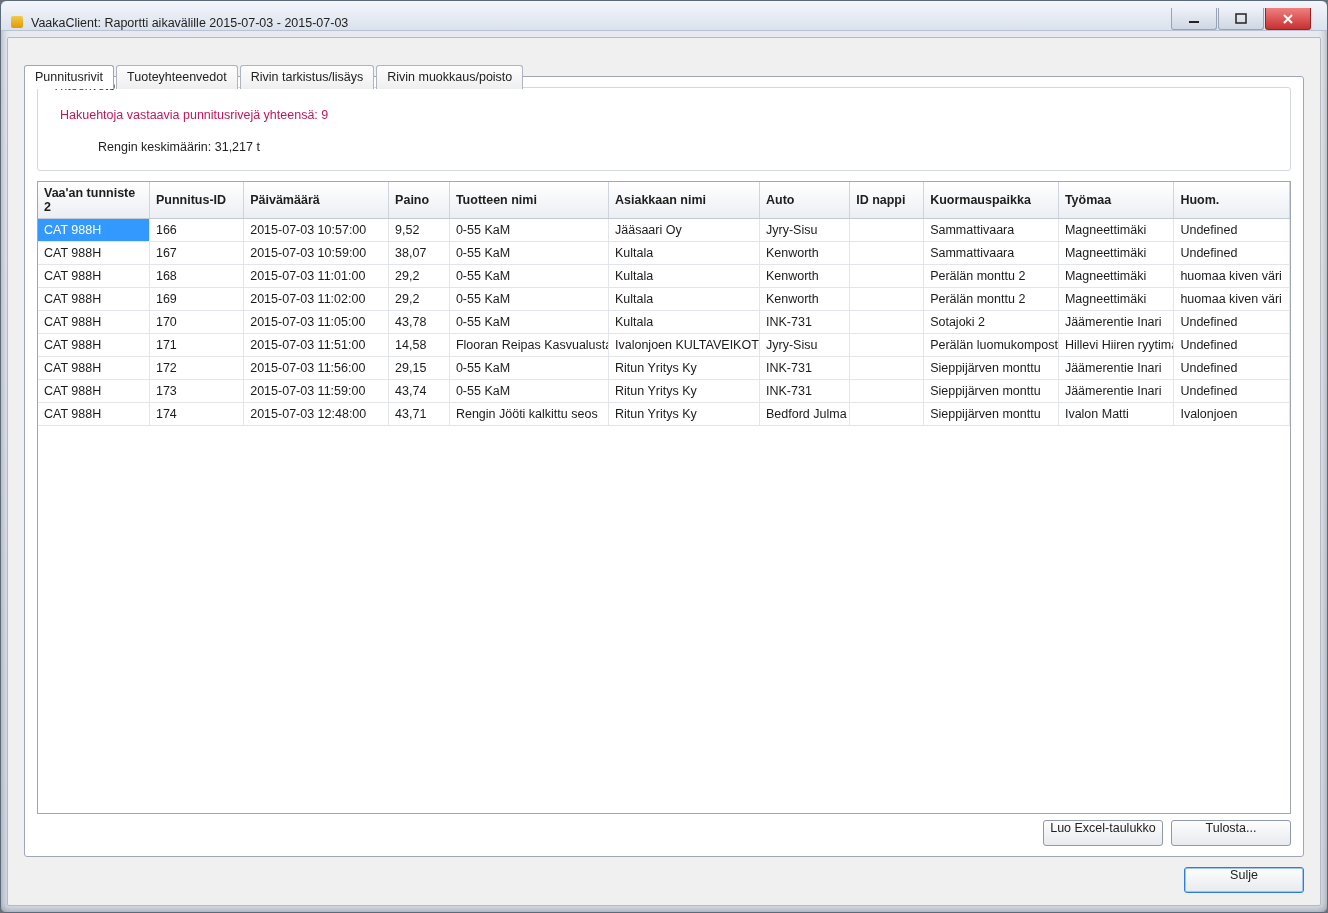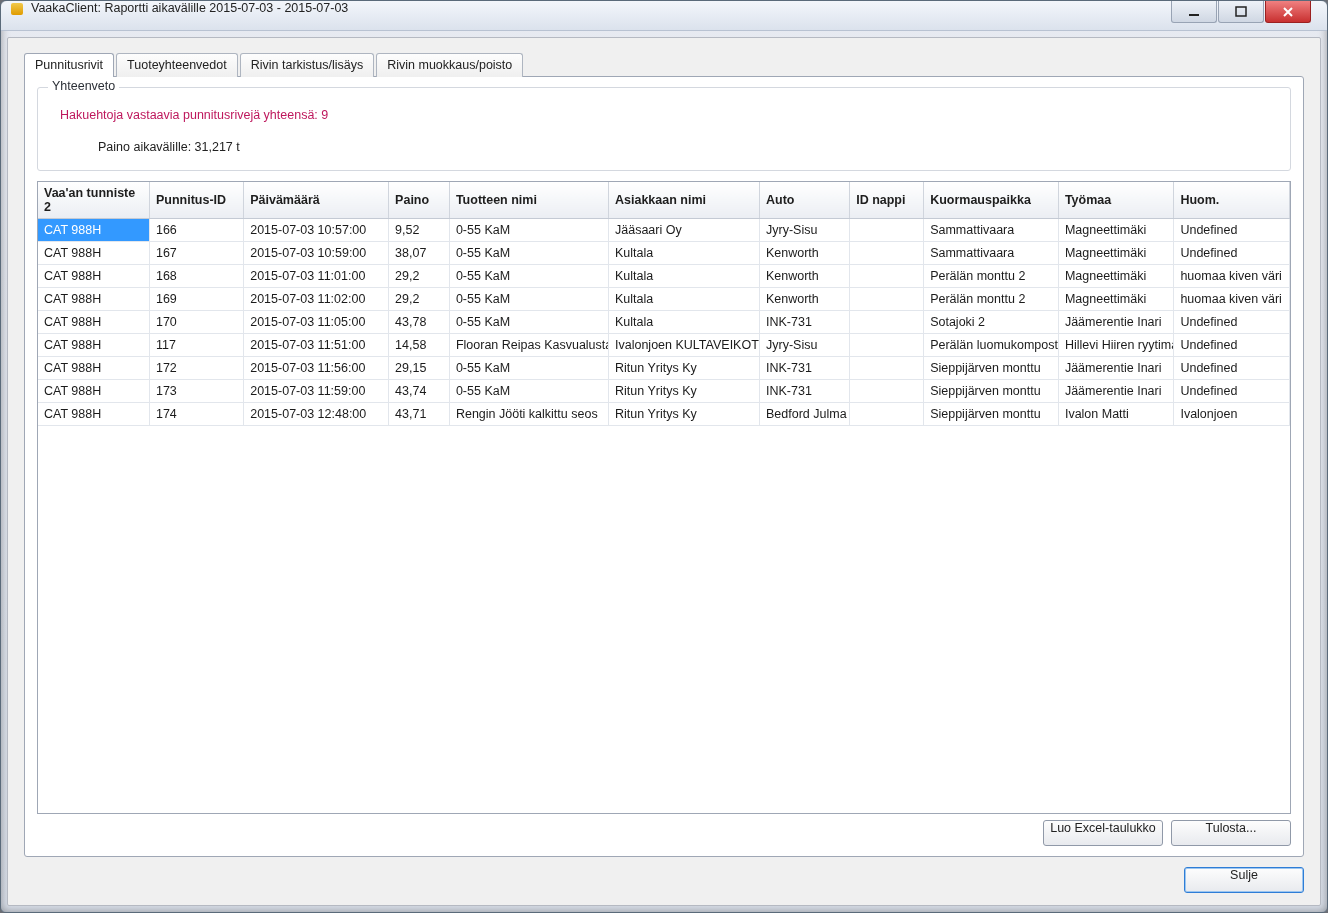--- a/index.html
+++ b/index.html
@@ -9,21 +9,21 @@
 .window {
   width: 1328px; height: 913px;
   background: linear-gradient(#e7eaf1, #d6dce6);
   border: 1px solid #5a6a7a;
   border-radius: 6px;
   box-shadow: 0 0 8px rgba(0,0,0,.35) inset;
   display: flex; flex-direction: column;
 }
 .titlebar {
   height: 30px;
-  display: flex; align-items: flex-start;
+  display: flex; align-items: flex-end;
   background: linear-gradient(#f3f6fb, #dbe2ed);
   border-bottom: 1px solid #b8c2d2;
   border-radius: 6px 6px 0 0;
   padding: 0 16px 0 8px;
 }
 .titlebar .icon-slot {
   width: 16px; height: 16px; margin-right: 6px;
   position: relative;
 }
 .titlebar .icon-slot::before {
@@ -57,21 +57,21 @@
 
 
 .tabs { display: flex; gap: 2px; position: relative; z-index: 2; }
 .tab {
   padding: 4px 10px 5px;
   background: linear-gradient(#fdfdfd, #efefef);
   border: 1px solid #aeb5c0;
   border-bottom: none;
   border-radius: 3px 3px 0 0;
   color: #222; cursor: pointer;
-  position: relative; top: 1px;
+  position: relative; top: 13px;
 }
 .tab.active { background: #fff; border-color: #9fa7b5; }
 
 
 .tabpage {
   flex: 1; background: #fff;
   border: 1px solid #9fa7b5; border-radius: 0 3px 3px 3px;
   display: flex; flex-direction: column;
   padding: 10px 12px 10px;
 }
@@ -170,21 +170,21 @@
 
     <div class="tabpage">
 
       <div class="group">
         <span class="legend">Yhteenveto</span>
         <div class="summary-line">
           <span>Hakuehtoja vastaavia punnitusrivejä yhteensä:</span>
           <span>9</span>
         </div>
         <div class="summary-sub">
-          <span>Paino aikavälille:</span>
+          <span>Rengin keskimäärin:</span>
           <span>31,217 t</span>
         </div>
       </div>
 
       <div class="grid">
         <table>
           <colgroup>
             <col class="c1">
               <col class="c2">
               <col class="c3">
@@ -273,21 +273,21 @@
                 <td>0-55 KaM</td>
                 <td>Kultala</td>
                 <td>INK-731</td>
                 <td></td>
                 <td>Sotajoki 2</td>
                 <td>Jäämerentie Inari</td>
                 <td>Undefined</td>
               </tr>
               <tr>
                 <td>CAT 988H</td>
-                <td>117</td>
+                <td>171</td>
                 <td>2015-07-03 11:51:00</td>
                 <td>14,58</td>
                 <td>Flooran Reipas Kasvualusta</td>
                 <td>Ivalonjoen KULTAVEIKOT</td>
                 <td>Jyry-Sisu</td>
                 <td></td>
                 <td>Perälän luomukomposti</td>
                 <td>Hillevi Hiiren ryytimaa</td>
                 <td>Undefined</td>
               </tr>

